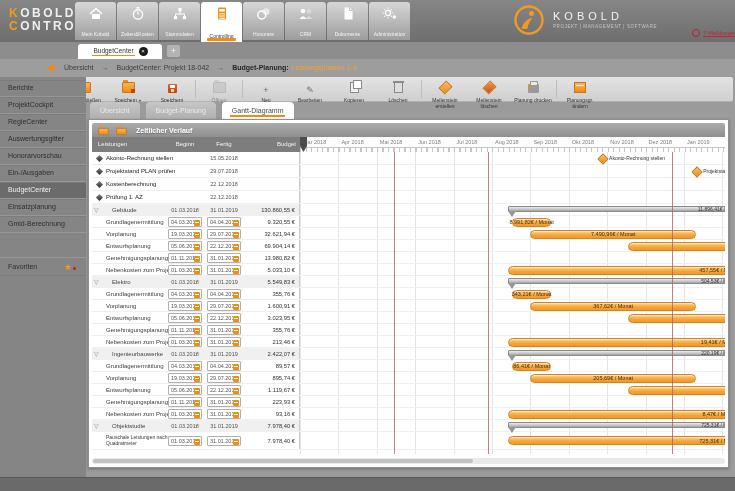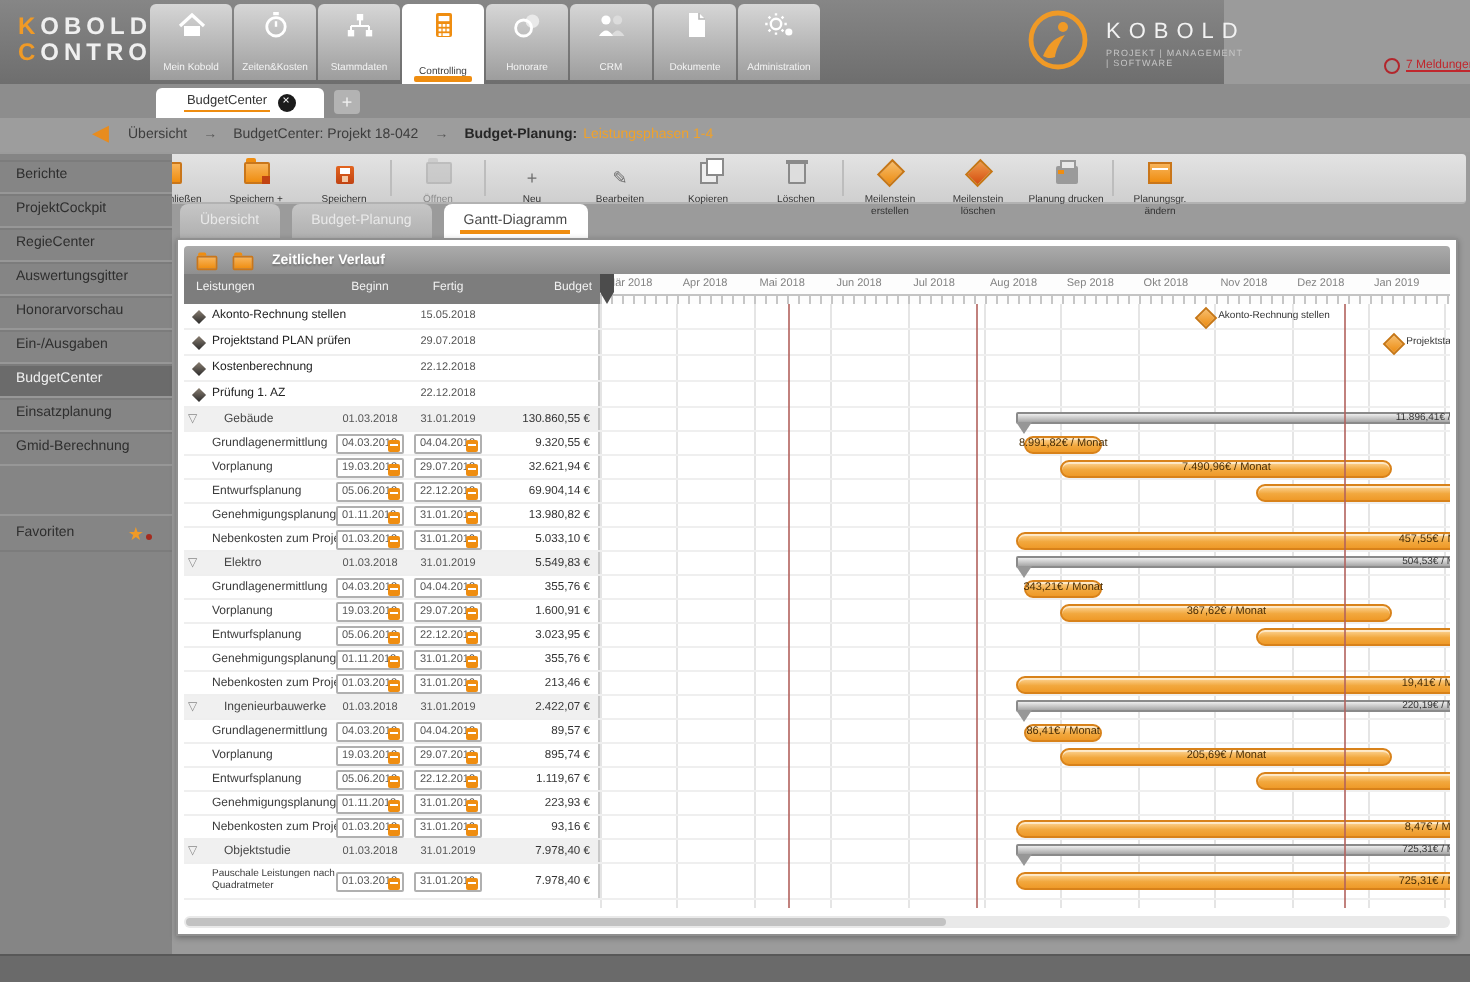--- a/index.html
+++ b/index.html
@@ -1,18 +1,18 @@
 <!DOCTYPE html>
 <html><head>
 <meta charset="utf-8">
 <style>
   html,body{margin:0;padding:0;background:#9b9b9b;font-family:"Liberation Sans","DejaVu Sans",sans-serif;-webkit-font-smoothing:antialiased;}
   #app{position:relative;width:735px;height:491px;overflow:hidden;background:#9b9b9b;}
   
-  .header{position:absolute;left:0;top:0;width:612px;height:42px;background:linear-gradient(#868686,#6e6e6e);border-bottom:1px solid #5f5f5f;}
+  .header{position:absolute;left:0;top:0;width:735px;height:42px;background:linear-gradient(#868686,#6e6e6e);border-bottom:1px solid #5f5f5f;}
   .logo{position:absolute;left:9px;top:7px;font-size:12px;font-weight:bold;letter-spacing:2.5px;line-height:13px;color:#efefef;}
   .logo .acc{color:#f09a26;}
   .menu{position:absolute;left:75px;top:2px;display:flex;}
   .mbtn{width:41px;height:38px;margin-right:1px;border-radius:3px 3px 0 0;background:linear-gradient(#d6d6d6,#9d9d9d);position:relative;text-align:center;cursor:pointer;}
   .mbtn .micon{display:block;margin:4px auto 0;width:16px;height:13px;}
   .mbtn .mlabel{position:absolute;left:0;right:0;bottom:3px;font-size:5px;color:#f4f4f4;white-space:nowrap;overflow:hidden;}
   .mbtn.active{background:#fff;height:40px;}
   .mbtn.active .mlabel{color:#3c3c3c;}
   .mbtn.active::after{content:"";position:absolute;left:6px;right:6px;bottom:1px;height:3px;background:#ef8d10;border-radius:1px;}
   .brand{position:absolute;left:513px;top:4px;display:flex;}

